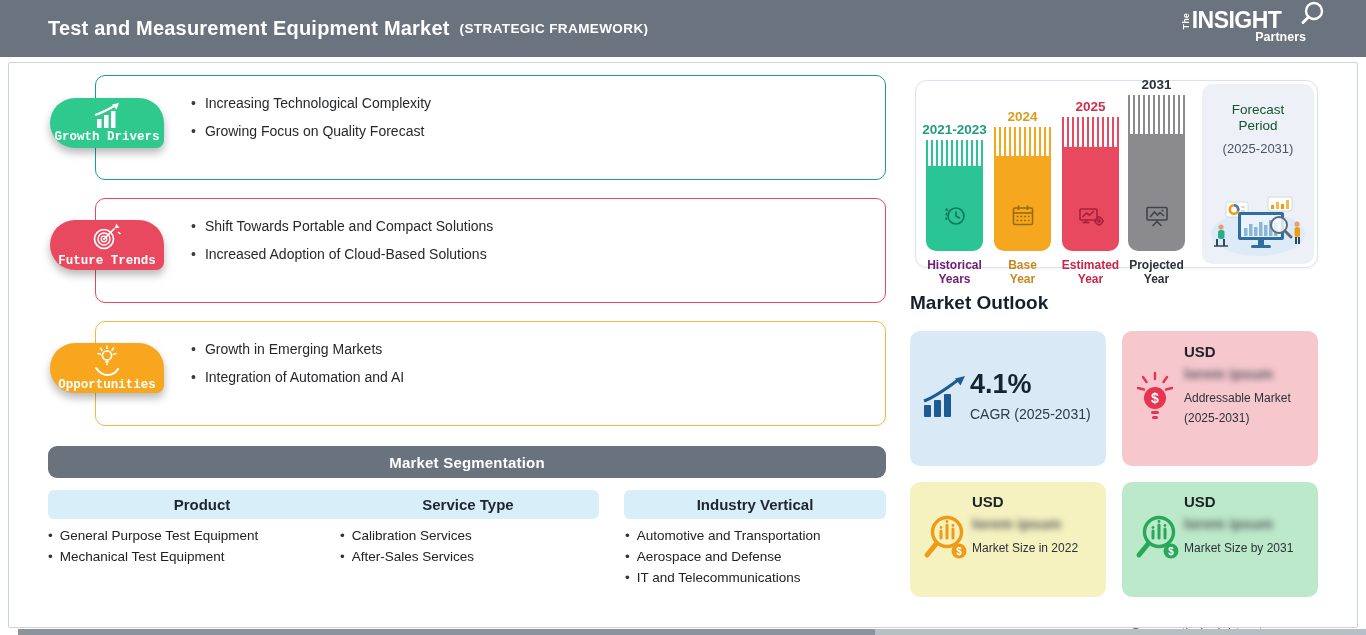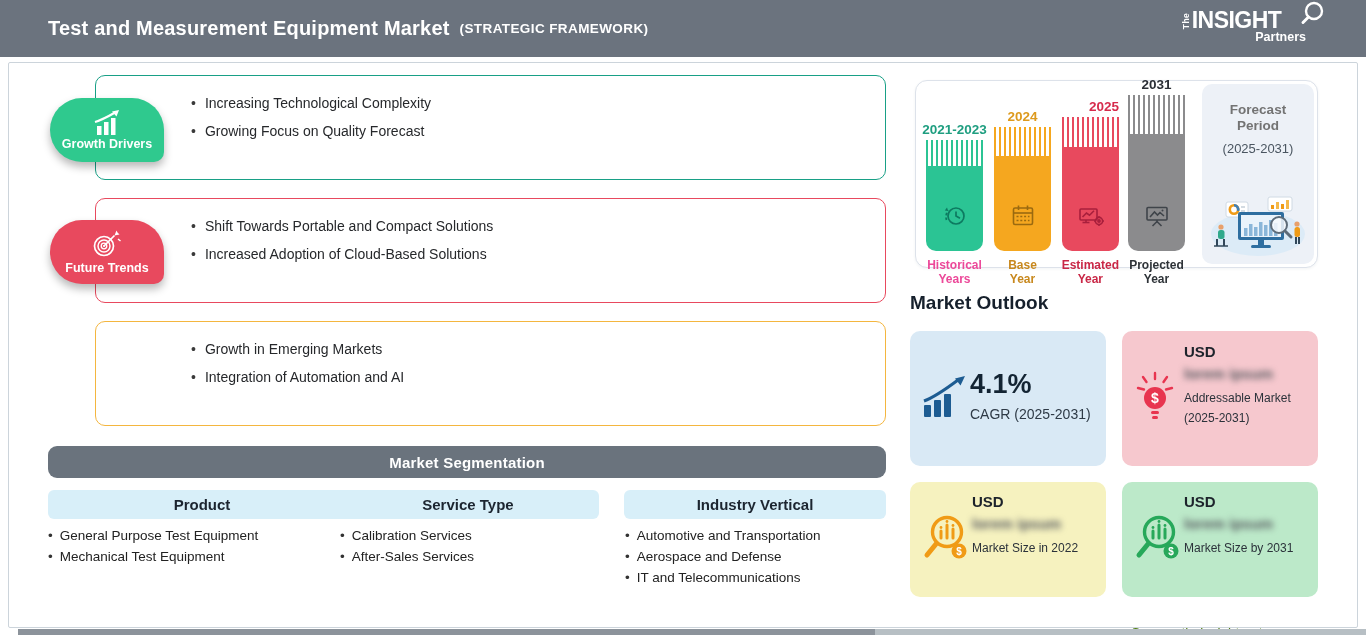--- a/index.html
+++ b/index.html
@@ -24,63 +24,63 @@
            background:#fff; border:1px solid #ccd4db; border-radius:2px; }
 
   
   .fbox { position:absolute; left:95px; width:791px; height:105px; background:#fff;
           border:1.4px solid var(--c); border-radius:10px; padding:14px 20px 10px 95px; }
   .fbox-1 { top:75px; } .fbox-2 { top:198px; } .fbox-3 { top:321px; }
   .fbox ul { list-style:none; }
   .fbox li { font-size:14px; color:#26282b; line-height:27.5px; }
   .fbox li::before { content:"•"; color:#3a3a3a; margin-right:9px; font-size:14px; }
 
-  .badge { position:absolute; left:50px; width:114px; height:64px; background:var(--c);
+  .badge { position:absolute; left:50px; width:114px; height:50px; background:var(--c);
            border-radius:32px 32px 10px 32px; box-shadow:0 5px 9px rgba(0,0,0,.28);
-           display:flex; flex-direction:column; align-items:center; justify-content:center; z-index:3; }
+           display:flex; flex-direction:column; align-items:center; justify-content:center; z-index:3;font-family:Liberation Mono, monospace; }
   .badge-1 { top:98px; } .badge-2 { top:220px; } .badge-3 { top:343px; }
   .badge-label { color:#fff; font-size:12.5px; font-weight:bold; margin-top:1px; }
 
   
   .seg-bar { position:absolute; left:48px; top:446px; width:838px; height:32px; background:#6a737d;
              border-radius:9px; display:flex; align-items:center; justify-content:center; }
   .seg-bar span { color:#fff; font-size:15px; font-weight:bold; letter-spacing:.2px; }
   .seg-head { position:absolute; top:490px; height:29px; background:#d8eff9; border-radius:6px;
               display:flex; align-items:center; justify-content:center; font-size:15px; font-weight:bold; color:#1c2530; }
   .seg-head-0 { left:48px; width:308px; } .seg-head-1 { left:337px; width:262px; } .seg-head-2 { left:624px; width:262px; }
   .seg-list { position:absolute; top:525px; list-style:none; }
   .seg-list-0 { left:48px; } .seg-list-1 { left:340px; } .seg-list-2 { left:625px; }
   .seg-list li { font-size:13.5px; color:#222; line-height:21px; }
   .seg-list li::before { content:"•"; color:#333; margin-right:7px; }
 
   
   .tpanel { position:absolute; left:915px; top:80px; width:403px; height:188px; background:#fff;
             border:1px solid #dde2ea; border-radius:12px; box-shadow:0 1px 3px rgba(40,60,90,.06); }
   .fpanel { position:absolute; left:1202px; top:84px; width:112px; height:180px; background:#edf1f7;
             border-radius:10px; text-align:center; padding-top:18px; }
-  .fp-title { font-size:13.5px; font-weight:bold; color:#737373; line-height:16px; }
+  .fp-title { font-size:13.5px; font-weight:normal; color:#14532d; line-height:16px; }
   .fp-range { font-size:13px; font-weight:400; color:#4a5560; margin-top:7px; }
   .fp-illu { position:absolute; left:6px; bottom:6px; }
 
   .tcol { position:absolute; width:57px; display:flex; flex-direction:column; align-items:center; }
   .tcol-0 { left:926px; top:122px; } .tcol-1 { left:994px; top:109px; }
-  .tcol-2 { left:1062px; top:99px;align-items:flex-end; } .tcol-3 { left:1128px; top:77px; }
+  .tcol-2 { left:1062px; top:99px; } .tcol-3 { left:1128px; top:77px; }
   .tyear { font-size:13.5px; font-weight:bold; margin-bottom:3px; white-space:nowrap; }
   .tcol-0 .tyear { color:#1f9e80; } .tcol-1 .tyear { color:#dd9a1d; }
   .tcol-2 .tyear { color:#d62b4c; } .tcol-3 .tyear { color:#2b2f36; }
   .tbar { position:relative; width:57px; display:flex; flex-direction:column; }
   .tcol-0 .tbar { height:111px; } .tcol-1 .tbar { height:124px; }
   .tcol-2 .tbar { height:134px; } .tcol-3 .tbar { height:156px; }
   .stripes { width:100%; background:repeating-linear-gradient(90deg, var(--c) 0 2px, #fff 2px 5px); }
   .tcol-0 .stripes { height:26px; } .tcol-1 .stripes { height:29px; }
   .tcol-2 .stripes { height:30px; } .tcol-3 .stripes { height:39px; }
   .solid { flex:1; background:var(--c); border-radius:0 0 10px 10px; }
   .ticon { position:absolute; left:50%; bottom:20px; transform:translateX(-50%); }
   .tlabel { margin-top:7px; text-align:center; font-size:12px; font-weight:bold; line-height:14px; white-space:nowrap; }
-  .tcol-0 .tlabel { color:#ec4899; } .tcol-1 .tlabel { color:#c8881d; }
+  .tcol-0 .tlabel { color:#701a75; } .tcol-1 .tlabel { color:#c8881d; }
   .tcol-2 .tlabel { color:#c92746; } .tcol-3 .tlabel { color:#2e3338; }
 
   
   .mo-title { position:absolute; left:910px; top:292px; font-size:19px; font-weight:bold; color:#16202c; }
   .ocard { position:absolute; width:196px; background:var(--c); border-radius:10px; }
   .ocard-0 { left:910px; top:331px; height:135px; }
   .ocard-1 { left:1122px; top:331px; height:135px; }
   .ocard-2 { left:910px; top:482px; height:115px; }
   .ocard-3 { left:1122px; top:482px; height:115px; }
   .ocard .icon-wrap { position:absolute; left:12px; top:50%; transform:translateY(-50%); }
@@ -157,20 +157,36 @@
     <svg width="34" height="30" viewBox="0 0 34 30" fill="none">
       <circle cx="14" cy="16" r="9.5" stroke="#fff" stroke-width="1.7"></circle>
       <circle cx="14" cy="16" r="6" stroke="#fff" stroke-width="1.5"></circle>
       <circle cx="14" cy="16" r="2.8" stroke="#fff" stroke-width="1.3"></circle>
       <circle cx="14" cy="16" r="1.1" fill="#fff"></circle>
       <line x1="14" y1="16" x2="24.5" y2="5.5" stroke="#fff" stroke-width="1.7"></line>
       <path d="M24.5 5.5 l5 -1 -2 -2 -1 -2 -2 5 z" fill="#fff"></path>
       <line x1="28" y1="9" x2="30.5" y2="11" stroke="#fff" stroke-width="1.4"></line>
     </svg>
     <span class="badge-label">Future Trends</span>
+  </div>
+  <div class="badge badge-3" style="--c: #f7a61e;">
+    <svg width="36" height="32" viewBox="0 0 36 32" fill="none">
+      <g stroke="#fff" stroke-width="1.5" stroke-linecap="round">
+        <line x1="18" y1="1" x2="18" y2="3.5"></line>
+        <line x1="11.5" y1="3" x2="13" y2="5.5"></line>
+        <line x1="24.5" y1="3" x2="23" y2="5.5"></line>
+        <line x1="9" y1="8.5" x2="11.5" y2="9.3"></line>
+        <line x1="27" y1="8.5" x2="24.5" y2="9.3"></line>
+      </g>
+      <circle cx="18" cy="10.5" r="4.6" stroke="#fff" stroke-width="1.7"></circle>
+      <line x1="16.3" y1="17" x2="19.7" y2="17" stroke="#fff" stroke-width="1.5"></line>
+      <line x1="17" y1="19.3" x2="19" y2="19.3" stroke="#fff" stroke-width="1.4"></line>
+      <path d="M7 23 q5 7 11.5 7 q7 0 10.5 -6" stroke="#fff" stroke-width="2.1" stroke-linecap="round"></path>
+    </svg>
+    <span class="badge-label">Opportunities</span>
   </div>
 
   <div class="seg-bar">
     <span>Market Segmentation</span>
   </div>
   <div class="seg-head seg-head-0">Product</div>
   <div class="seg-head seg-head-1">Service Type</div>
   <div class="seg-head seg-head-2">Industry Vertical</div>
   <ul class="seg-list seg-list-0">
 

